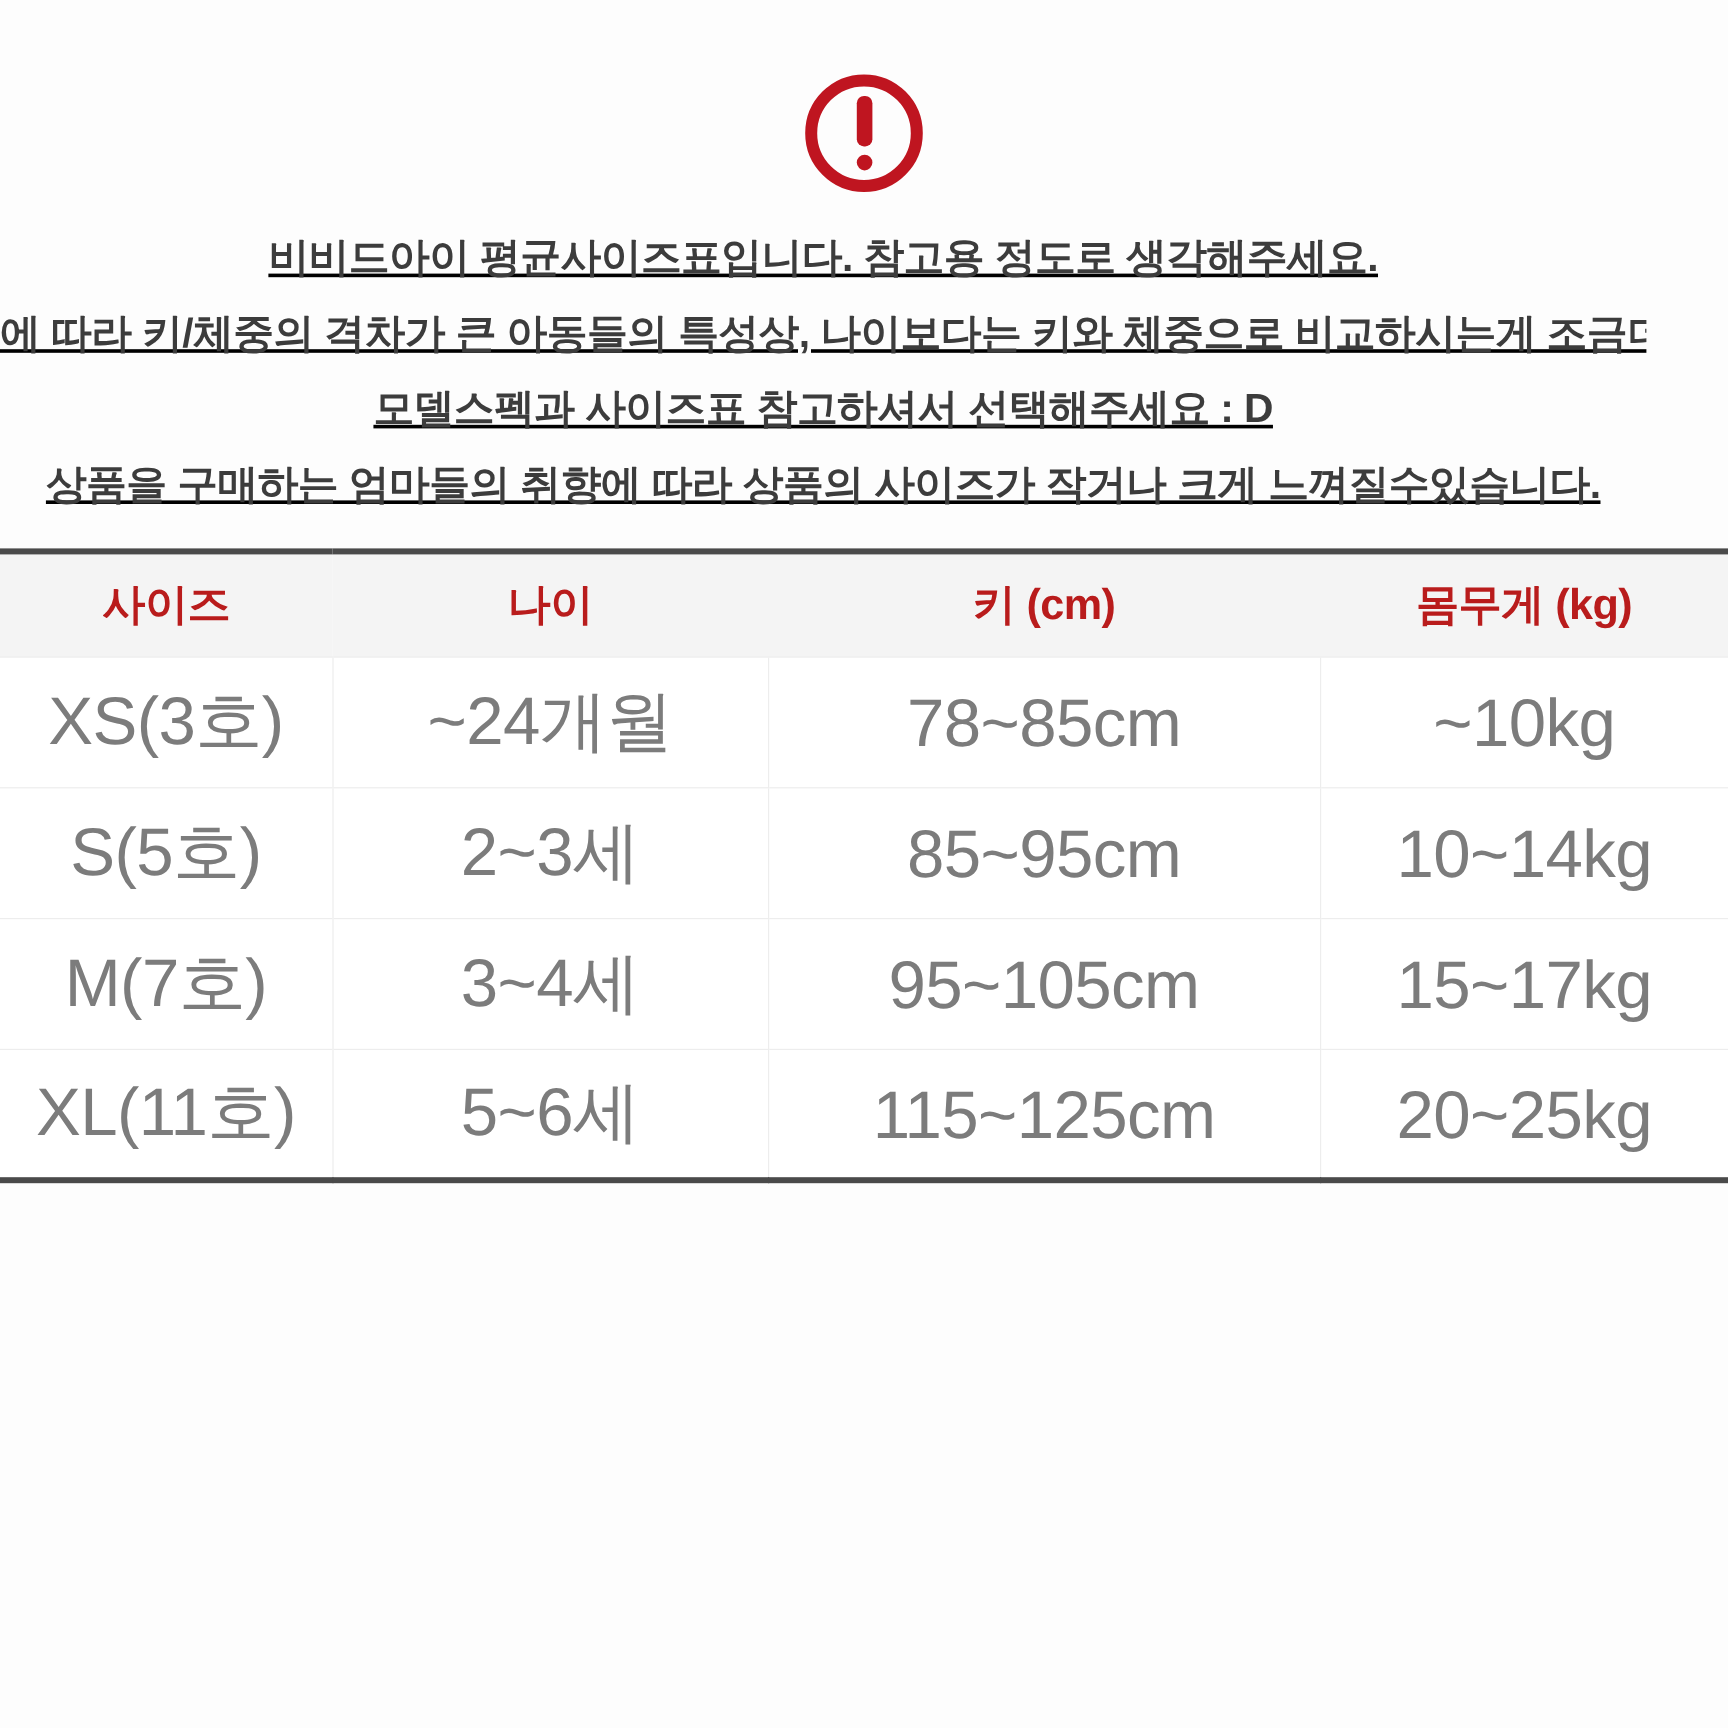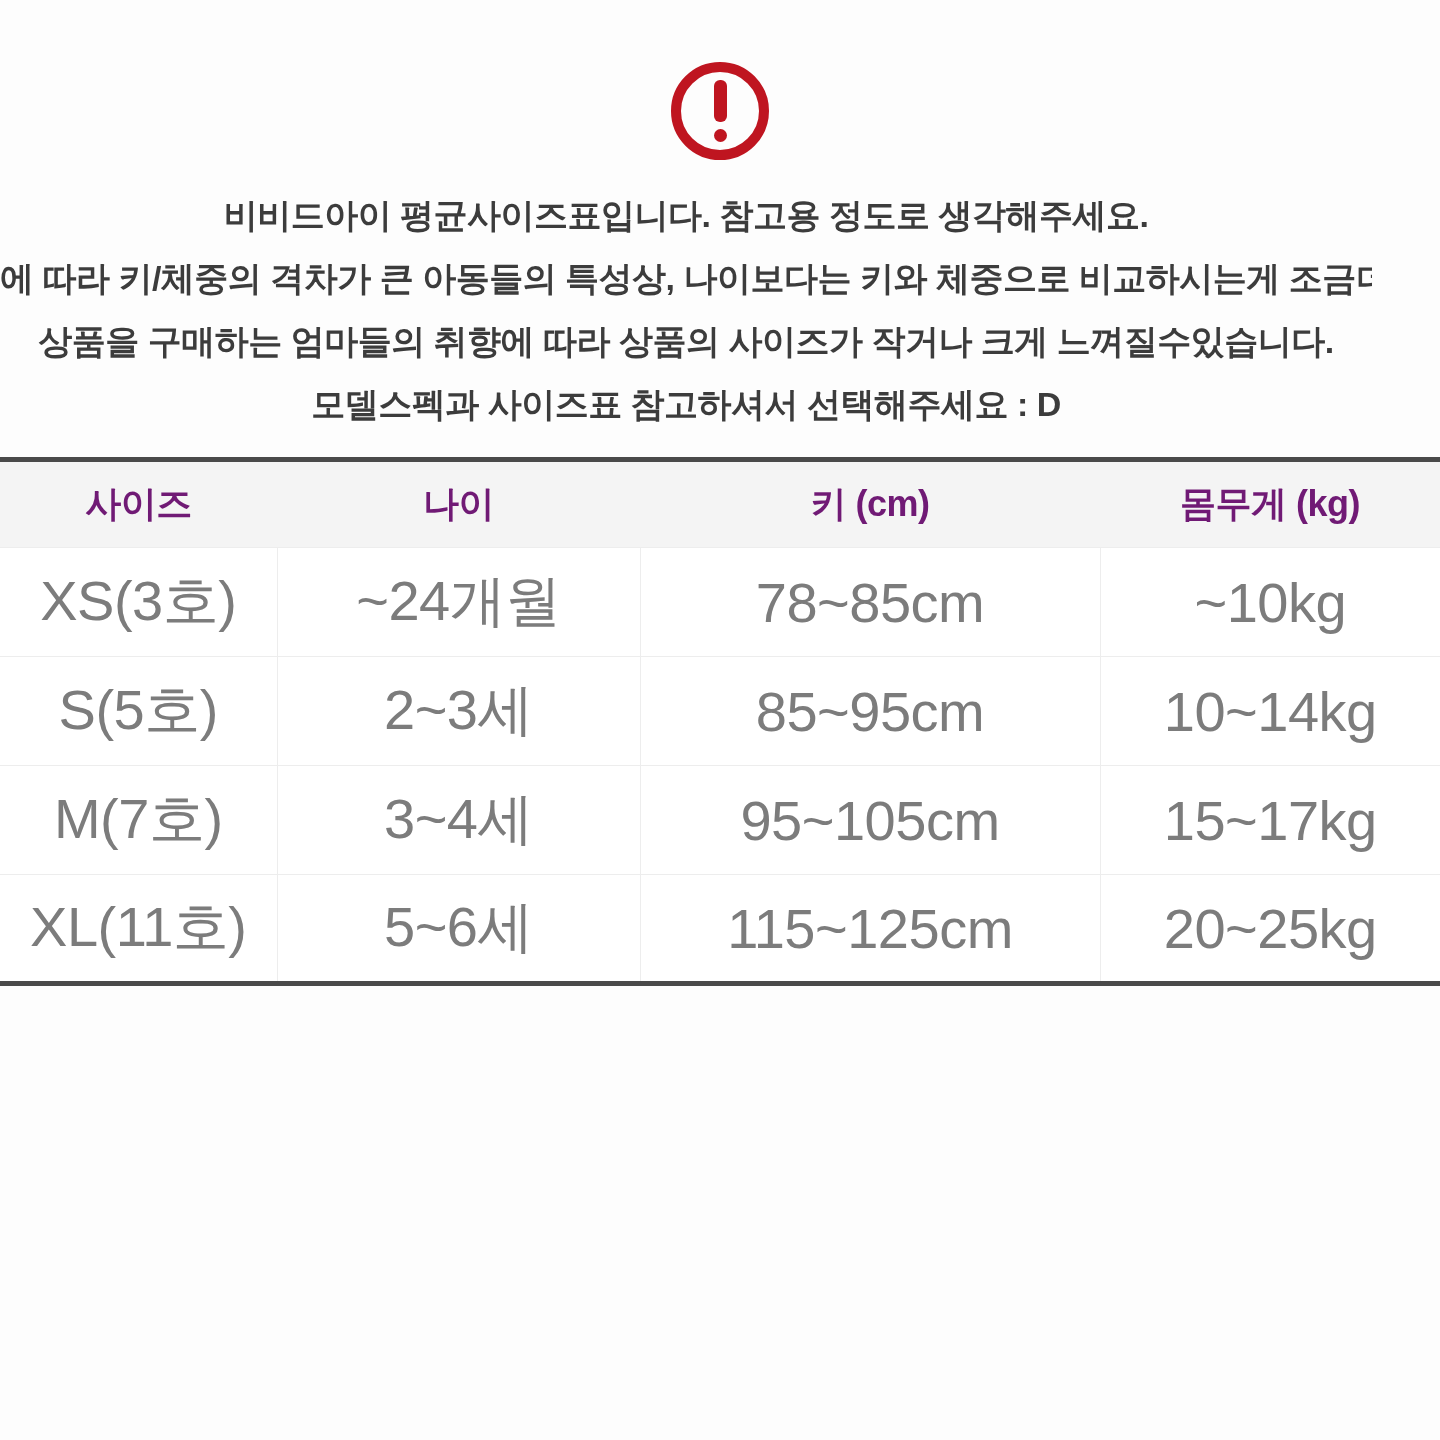--- a/index.html
+++ b/index.html
@@ -18,21 +18,21 @@
     border: 10px solid #bf1520;
     border-radius: 50%;
     display: flex; flex-direction: column; align-items: center; justify-content: center;
     gap: 7px;
     background: transparent;
   }
   .excl-bar { width: 13px; height: 42px; background: #bf1520; border-radius: 6px; }
   .excl-dot { width: 13px; height: 13px; background: #bf1520; border-radius: 50%; }
 
   
-  .notice-text { margin-top: 24px; width: 1372px; overflow: clip; }
+  .notice-text { margin-top: 24px; width: 1372px; overflow: clip; text-decoration: underline; }
   .notice-text p {
     text-align: center;
     white-space: nowrap;
     font-size: 34px;
     line-height: 63px;
     font-weight: bold;
     color: #3c3c3c;
     letter-spacing: -0.5px;
   }
 
@@ -43,21 +43,21 @@
     table-layout: fixed;
     margin-top: 21px;
     border-top: 5px solid #4a4a4a;
     border-bottom: 5px solid #4a4a4a;
   }
   .size-table thead th {
     background: #f4f4f4;
     height: 88px;
     font-size: 36px;
     font-weight: bold;
-    color: #701a75;
+    color: #b91c1c;
     text-align: center;
     letter-spacing: -0.5px;
   }
   .size-table tbody td {
     height: 109px;
     text-align: center;
     vertical-align: middle;
     font-size: 56px;
     font-weight: normal;
     color: #7c7c7c;
@@ -75,22 +75,22 @@
   <div class="notice-icon-wrap">
     <div class="notice-icon">
       <div class="excl-bar"></div>
       <div class="excl-dot"></div>
     </div>
   </div>
 
   <div class="notice-text">
     <p>비비드아이 평균사이즈표입니다. 참고용 정도로 생각해주세요.</p>
     <p>에 따라 키/체중의 격차가 큰 아동들의 특성상, 나이보다는 키와 체중으로 비교하시는게 조금더 정확</p>
+    <p>모델스펙과 사이즈표 참고하셔서 선택해주세요 : D</p>
     <p>상품을 구매하는 엄마들의 취향에 따라 상품의 사이즈가 작거나 크게 느껴질수있습니다.</p>
-    <p>모델스펙과 사이즈표 참고하셔서 선택해주세요 : D</p>
   </div>
 
   <table class="size-table">
     <colgroup>
       <col style="width:277px">
       <col style="width:363px">
       <col style="width:460px">
       <col style="width:340px">
     </colgroup>
     <thead>

